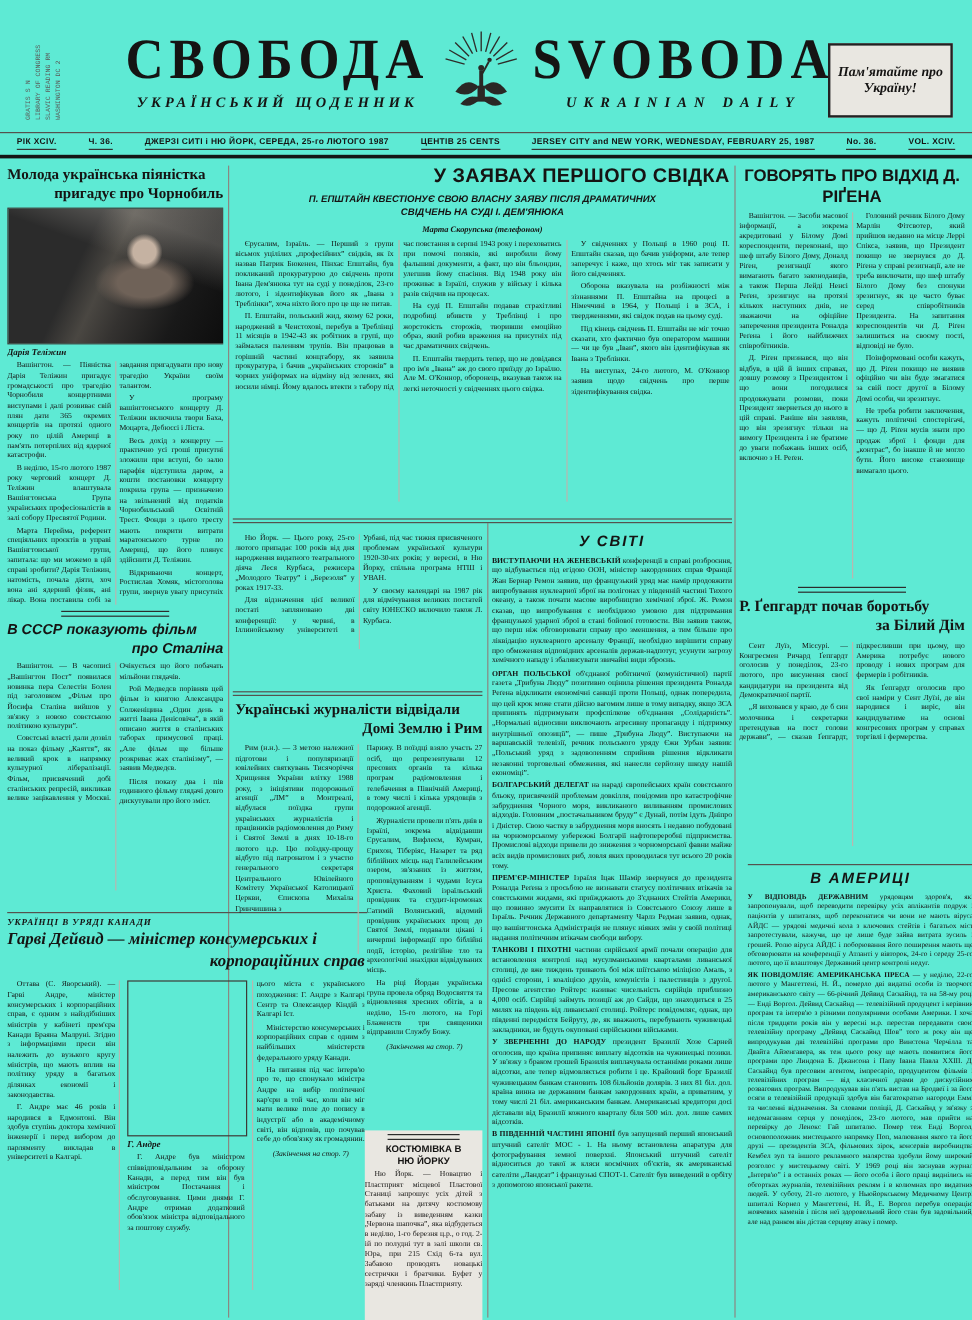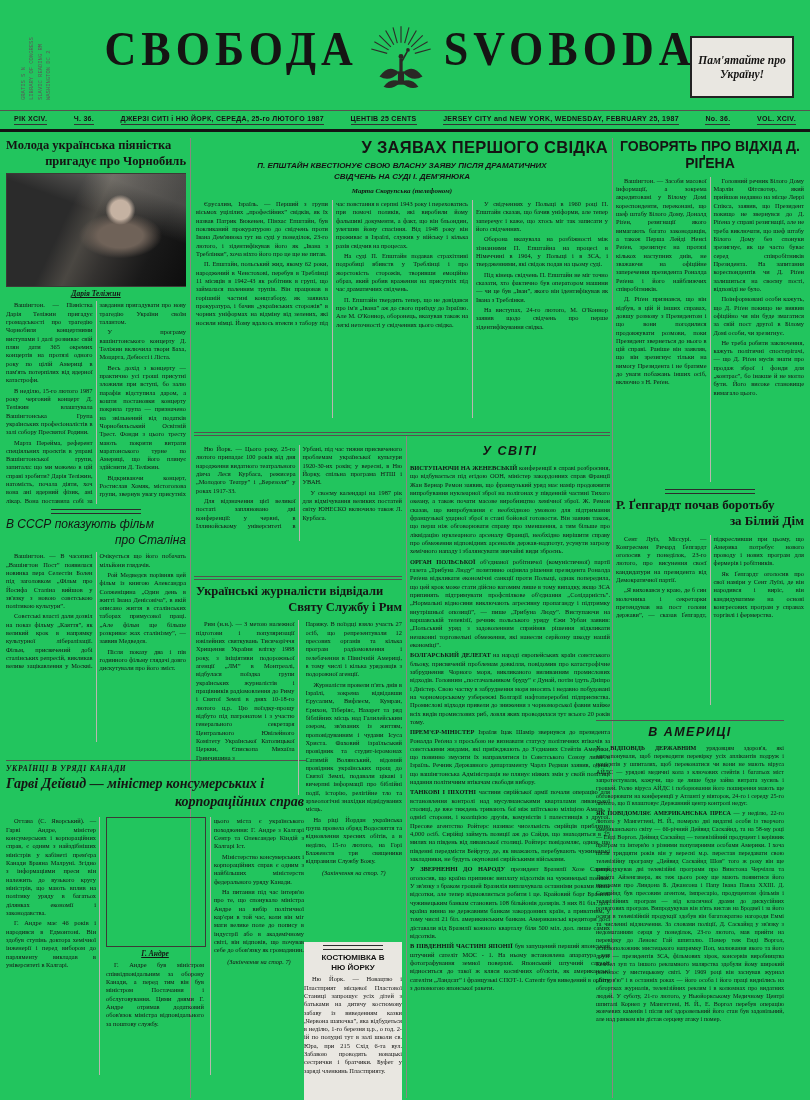--- a/index.html
+++ b/index.html
@@ -1,16 +1,16 @@
 <!DOCTYPE html>
 <html><head>
 <meta charset="utf-8">
 <style>
   html,body{margin:0;padding:0;}
-  .page{position:relative;width:810px;height:1100px;background:#22c55e;overflow:hidden;
+  .page{position:relative;width:810px;height:1100px;background:#5eead4;overflow:hidden;
         font-family:"Liberation Serif","DejaVu Serif",serif;color:#151413;}
   .sans{font-family:"Liberation Sans","DejaVu Sans",sans-serif;}
   
   .masthead{position:absolute;left:0;top:0;width:810px;height:110px;}
   .mail-label{position:absolute;left:20px;top:100px;transform:rotate(-90deg);transform-origin:top left;
               font-family:"Liberation Mono","DejaVu Sans Mono",monospace;font-size:5.5px;line-height:1.5;color:#5a5a58;white-space:nowrap;}
   .mast-row{position:absolute;left:120px;top:28px;width:560px;display:flex;align-items:flex-start;justify-content:center;gap:10px;}
   .title{font-weight:700;font-size:44px;line-height:1;letter-spacing:5px;transform:scaleY(1.08);white-space:nowrap;}
   .subtitle{font-weight:700;font-style:italic;font-size:12px;letter-spacing:3.5px;margin-top:6px;text-align:center;white-space:nowrap;}
   .emblem{flex:0 0 auto;margin-top:-16px;}
@@ -34,26 +34,26 @@
   .body-txt p{margin:0 0 2px;text-indent:8px;}
   .body-txt p.noind{text-indent:0;}
   .cols2{columns:2;column-gap:7px;column-rule:1px solid #b9b6af;}
   .cols3{columns:3;column-gap:8px;column-rule:1px solid #b9b6af;}
   .h-main{font-family:"Liberation Sans","DejaVu Sans",sans-serif;font-weight:700;font-size:16.5px;line-height:1.18;letter-spacing:.3px;}
   .h-sub{font-family:"Liberation Sans","DejaVu Sans",sans-serif;font-weight:700;font-size:8px;line-height:1.35;text-align:center;margin-top:4px;font-style:italic;}
   .byline{font-style:italic;font-weight:700;font-size:7px;text-align:center;margin:4px 0 5px;}
   .h-serif{font-weight:700;font-size:12.5px;line-height:1.25;}
   .h-ital{font-style:italic;font-weight:700;font-size:13.5px;line-height:1.3;}
   .h-sans{font-family:"Liberation Sans","DejaVu Sans",sans-serif;font-weight:700;font-size:14px;text-align:center;line-height:1.2;}
-  .h-stalin{font-family:"Liberation Sans","DejaVu Sans",sans-serif;font-style:italic;font-weight:400;font-size:12px;line-height:1.3;}
+  .h-stalin{font-family:"Liberation Sans","DejaVu Sans",sans-serif;font-style:italic;font-weight:700;font-size:12px;line-height:1.3;}
   .section-head{font-family:"Liberation Sans","DejaVu Sans",sans-serif;font-style:italic;font-weight:700;font-size:12.5px;
                 text-align:center;letter-spacing:1.5px;margin:4px 0 6px;}
   .kicker{font-style:italic;font-weight:700;font-size:7.5px;letter-spacing:.8px;margin-bottom:2px;}
   .lead{font-weight:700;}
-  .caption{font-style:italic;font-weight:700;font-size:7.5px;text-align:center;margin:2px 0 3px;text-decoration:underline;}
+  .caption{font-style:italic;font-weight:700;font-size:7.5px;margin:2px 0 3px;}
   .contnote{font-style:italic;font-size:6.4px;text-align:center;margin-top:3px;}
   .r2{text-align:right;}
   
   .photo{border:1px solid #3c3a36;}
   .pianist-photo{width:100%;height:112px;
     background:
       radial-gradient(circle at 63% 32%, #c5b2a2 0 7%, rgba(0,0,0,0) 11%),
       radial-gradient(ellipse at 63% 55%, #6f6258 0 14%, rgba(0,0,0,0) 26%),
       linear-gradient(200deg, rgba(230,225,215,.25) 0 18%, rgba(0,0,0,0) 40%),
       linear-gradient(115deg, #2b2b2b 0 34%, #4a4742 46%, #343230 58%, #191919 78%, #0d0d0d 100%);}
@@ -72,20 +72,21 @@
     <div class="mail-label">
       <div>GRATIS S N</div>
       <div>LIBRARY OF CONGRESS</div>
       <div>SLAVIC READING RM</div>
       <div>WASHINGTON DC 2</div>
     </div>
 
     <div class="mast-row">
       <div>
         <div class="title">СВОБОДА</div>
+        <div class="subtitle">УКРАЇНСЬКИЙ ЩОДЕННИК</div>
       </div>
       <svg class="emblem" width="66" height="86" viewBox="0 0 64 84">
         <g stroke="#2e2c29" stroke-width="1.1">
           <line x1="18.5" y1="40.4" x2="3" y2="36.2"></line>
             <line x1="19.9" y1="37" x2="6" y2="29"></line>
           <line x1="22.1" y1="34.1" x2="10.8" y2="22.8"></line>
             <line x1="25" y1="31.9" x2="17" y2="18"></line>
           <line x1="28.4" y1="30.5" x2="24.2" y2="15"></line>
             <line x1="32" y1="30" x2="32" y2="14"></line>
           <line x1="35.6" y1="30.5" x2="39.8" y2="15"></line>
@@ -102,20 +103,21 @@
           <line x1="33" y1="48" x2="38.2" y2="38.5" stroke="#2a2825" stroke-width="1.6"></line>
           <circle cx="38.8" cy="37" r="1.8"></circle>
           <path d="M11,63 Q20,50 30,59 Q21,69 11,63 Z"></path>
           <path d="M53,63 Q44,50 34,59 Q43,69 53,63 Z"></path>
           <path d="M15,73 Q23,63 31,69 Q23,77 15,73 Z"></path>
           <path d="M49,73 Q41,63 33,69 Q41,77 49,73 Z"></path>
         </g>
       </svg>
       <div>
         <div class="title">SVOBODA</div>
+        <div class="subtitle" style="letter-spacing:6px;">UKRAINIAN DAILY</div>
       </div>
     </div>
 
     <div class="remember-box">
       <span>Пам'ятайте про Україну!</span>
     </div>
   </header>
 
   <div class="dateline sans">
     <span>РІК XCIV.</span>
@@ -192,21 +194,21 @@
       <div class="body-txt cols2" style="height:96px;margin-top:5px;">
         <p>Ню Йорк. — Цього року, 25-го лютого припадає 100 років від дня народження видатного театрального діяча Леся Курбаса, режисера „Молодого Театру” і „Березоля” у роках 1917-33.</p>
         <p>Для відзначення цієї великої постаті запляновано дві конференції: у червні, в Іллинойському університеті в Урбані, під час тижня присвяченого проблемам української культури 1920-30-их років; у вересні, в Ню Йорку, спільна програма НТШ і УВАН.</p>
         <p>У своєму календарі на 1987 рік для відмічування великих постатей світу ЮНЕСКО включило також Л. Курбаса.</p>
       </div>
     </article>
 
     <article class="block" style="left:196px;top:448px;width:206px;height:352px;">
       <div class="h-serif">
         <div>Українські журналісти відвідали</div>
-        <div class="r2">Святу Службу і Рим</div>
+        <div class="r2">Домі Землю і Рим</div>
       </div>
       <div style="display:flex;gap:7px;margin-top:5px;">
         <div class="body-txt" style="width:99px;height:175px;overflow:hidden;border-right:1px solid #b9b6af;padding-right:3px;">
           <p>Рим (н.н.). — З метою належної підготови і популяризації ювілейних святкувань Тисячоріччя Хрищення України влітку 1988 року, з ініціятиви подорожньої агенції „ЛМ” в Монтреалі, відбулася поїздка групи українських журналістів і працівників радіомовлення до Риму і Святої Землі в днях 10-18-го лютого ц.р. Цю поїздку-прощу відбуто під патронатом і з участю генерального секретаря Центрального Ювілейного Комітету Української Католицької Церкви, Єпископа Михаїла Гринчишина з</p>
         </div>
         <div class="body-txt" style="width:97px;height:310px;overflow:hidden;">
           <p class="noind">Парижу. В поїздці взяло участь 27 осіб, що репрезентували 12 пресових органів та кілька програм радіомовлення і телебачення в Північній Америці, в тому числі і кілька урядовців з подорожної агенції.</p>
           <p>Журналісти провели п'ять днів в Ізраїлі, зокрема відвідавши Єрусалим, Вифлеєм, Кумран, Єрихон, Тіберіяс, Назарет та ряд біблійних місць над Галилейським озером, зв'язаних із життям, проповідуванням і чудами Ісуса Христа. Фаховий ізраїльський провідник та студит-ієромонах Сатимій Волянський, відомий провідник українських прощ до Святої Землі, подавали цікаві і вичерпні інформації про біблійні події, історію, релігійне тло та археологічні знахідки відвідуваних місць.</p>
           <p>На ріці Йордан українська група провела обряд Водосвяття та відновлення хресних обітів, а в неділю, 15-го лютого, на Горі Блаженств три священики відправили Службу Божу.</p>
           <div class="contnote">(Закінчення на стор. 7)</div>
@@ -255,21 +257,21 @@
         <div>Р. Ґепгардт почав боротьбу</div>
         <div class="r2">за Білий Дім</div>
       </div>
       <div class="body-txt cols2" style="height:170px;margin-top:5px;">
         <p>Сент Луїз, Міссурі. — Конгресмен Ричард Ґепгардт оголосив у понеділок, 23-го лютого, про висунення своєї кандидатури на президента від Демократичної партії.</p>
         <p>„Я виховався у краю, де б син молочника і секретарки претендував на пост голови держави”, — сказав Ґепгардт, підкресливши при цьому, що Америка потребує нового проводу і нових програм для фермерів і робітників.</p>
         <p>Як Ґепгардт оголосив про свої наміри у Сент Луїзі, де він народився і виріс, він кандидуватиме на основі конгресових програм у справах торгівлі і фермерства.</p>
       </div>
     </article>
 
-    <section class="block" style="left:596px;top:584px;width:188px;height:308px;">
+    <section class="block" style="left:623px;top:584px;width:188px;height:308px;">
       <div class="hrule" style="position:static;width:188px;margin-bottom:3px;"></div>
       <div class="section-head">В АМЕРИЦІ</div>
       <div class="body-txt" style="font-size:6.1px;">
         <p class="noind"><span class="lead">У ВІДПОВІДЬ ДЕРЖАВНИМ</span><span> урядовцям здоров'я, які запропонували, щоб переводити перевірку усіх аплікантів подруж і пацієнтів у шпиталях, щоб переконатися чи вони не мають віруса АЙДС — урядові медичні кола з ключових стейтів і багатьох міст запротестували, кажучи, що це лише буде зайва витрата зусиль і грошей. Ролю віруса АЙДС і поборювання його поширення мають ще обговорювати на конференції у Атланті у вівторок, 24-го і середу 25-го лютого, що її влаштовує Державний центр контролі недуг.</span></p>
         <p class="noind"><span class="lead">ЯК ПОВІДОМЛЯЄ АМЕРИКАНСЬКА ПРЕСА</span><span> — у неділю, 22-го лютого у Мангеттені, Н. Й., померло дві видатні особи із творчого американського світу — 66-річний Дейвид Саскайнд, та на 58-му році — Енді Воргол. Дейвид Саскайнд — телевізійний продуцент і керівник програм та інтерв'ю з різними популярними особами Америки. І хоча після тридцяти років він у вересні м.р. перестав передавати свою телевізійну програму „Дейвид Саскайнд Шов” того ж року він ще випродукував дві телевізійні програми про Винстона Черчілла та Двайта Айзенгавера, як теж цього року ще мають появитися його програми про Линдона Б. Джансона і Папу Івана Павла XXIII. Д. Саскайнд був пресовим агентом, імпресаріо, продуцентом фільмів і телевізійних програм — від класичної драми до дискусійних розвагових програм. Випродукував він п'ять вистав на Бродвеї і за його осяги в телевізійній продукції здобув він багатократно нагороди Еммі та численні відзначення. За словами поліції, Д. Саскайнд у зв'язку з недомаганням серця у понеділок, 23-го лютого, мав прийти на перевірку до Ленокс Гай шпиталю. Помер теж Енді Воргол, основоположник мистецького напрямку Поп, малювання якого та його друзі — президентів ЗСА, фільмових зірок, консервів виробництва Кембел зуп та іншого рекламного малярства здобули йому широкий розголос у мистецькому світі. У 1969 році він заснував журнал „Інтерв'ю” і в останніх роках — його особа і його праці виднілись на обгортках журналів, телевізійних реклям і в колюмнах про видатних людей. У суботу, 21-го лютого, у Ньюйоркському Медичному Центрі шпиталі Корнел у Мангеттені, Н. Й., Е. Воргол перебув операцію жовчевих каменів і після неї здоровельний його стан був задовільний, але над ранком він дістав серцеву атаку і помер.</span></p>
       </div>
     </section>
 
     <article class="block" style="left:6px;top:628px;width:298px;height:336px;">
       <div class="kicker">УКРАЇНЦІ В УРЯДІ КАНАДИ</div>

